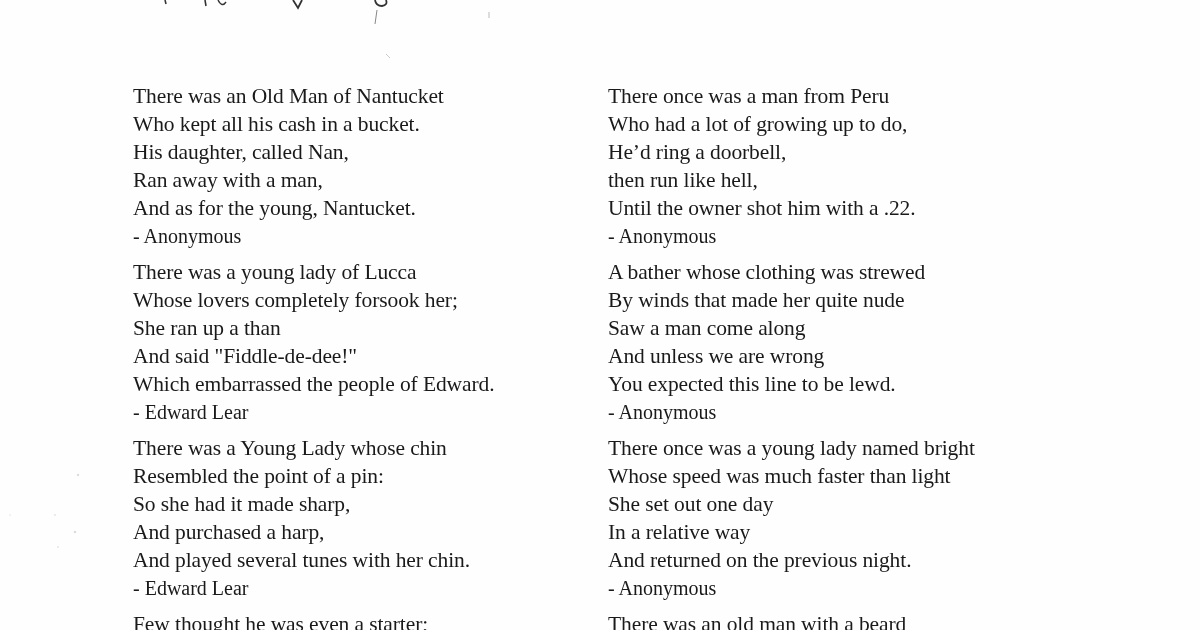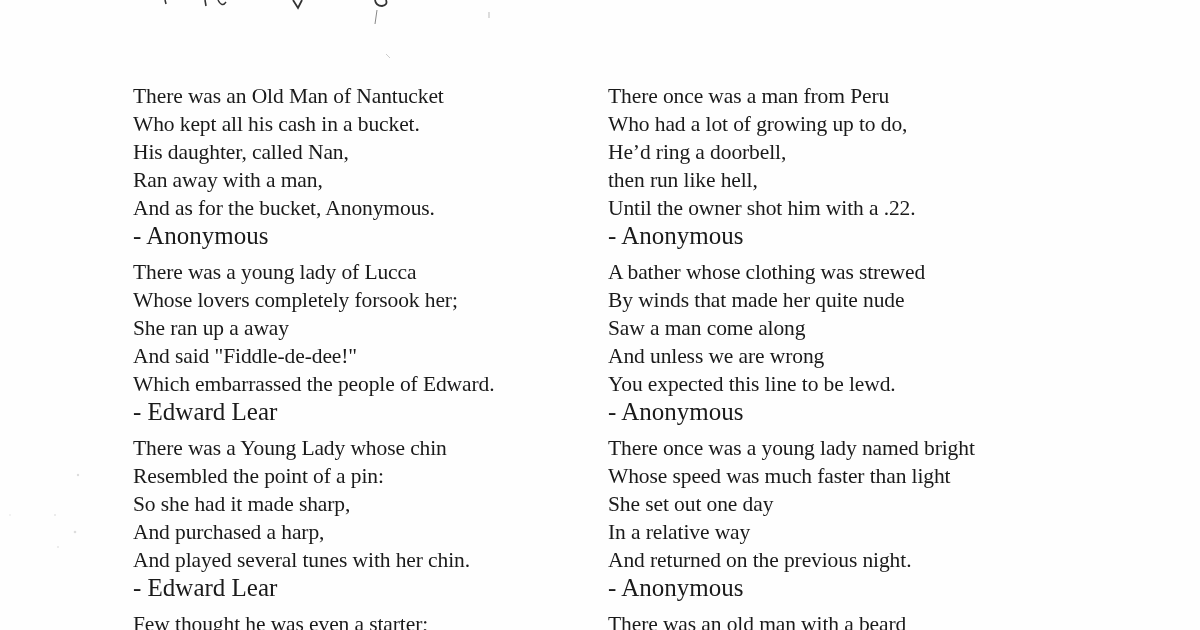--- a/index.html
+++ b/index.html
@@ -40,21 +40,21 @@
       margin: 0 0 8px 0;
     }
     .line {
       font-size: 21.5px;
       line-height: 28px;
       height: 28px;
       white-space: nowrap;
       letter-spacing: -0.1px;
     }
     .author {
-      font-size: 25px;
+      font-size: 20px;
       line-height: 28px;
       height: 28px;
       white-space: nowrap;
     }
     .specks {
       position: absolute;
       left: 0; top: 0;
       width: 1200px;
       height: 630px;
       pointer-events: none;
@@ -76,28 +76,28 @@
     <path d="M386 54 L390 58" stroke="#ccc" stroke-width="1" fill="none"></path>
   </svg>
 
   <div class="column col-left">
 
     <div class="poem">
       <div class="line">There was an Old Man of Nantucket</div>
       <div class="line">Who kept all his cash in a bucket.</div>
       <div class="line">His daughter, called Nan,</div>
       <div class="line">Ran away with a man,</div>
-      <div class="line">And as for the bucket, Anonymous.</div>
+      <div class="line">And as for the young, Nantucket.</div>
       <div class="author">- Anonymous</div>
     </div>
 
     <div class="poem">
       <div class="line">There was a young lady of Lucca</div>
       <div class="line">Whose lovers completely forsook her;</div>
-      <div class="line">She ran up a away</div>
+      <div class="line">She ran up a than</div>
       <div class="line">And said "Fiddle-de-dee!"</div>
       <div class="line">Which embarrassed the people of Edward.</div>
       <div class="author">- Edward Lear</div>
     </div>
 
     <div class="poem">
       <div class="line">There was a Young Lady whose chin</div>
       <div class="line">Resembled the point of a pin:</div>
       <div class="line">So she had it made sharp,</div>
       <div class="line">And purchased a harp,</div>

